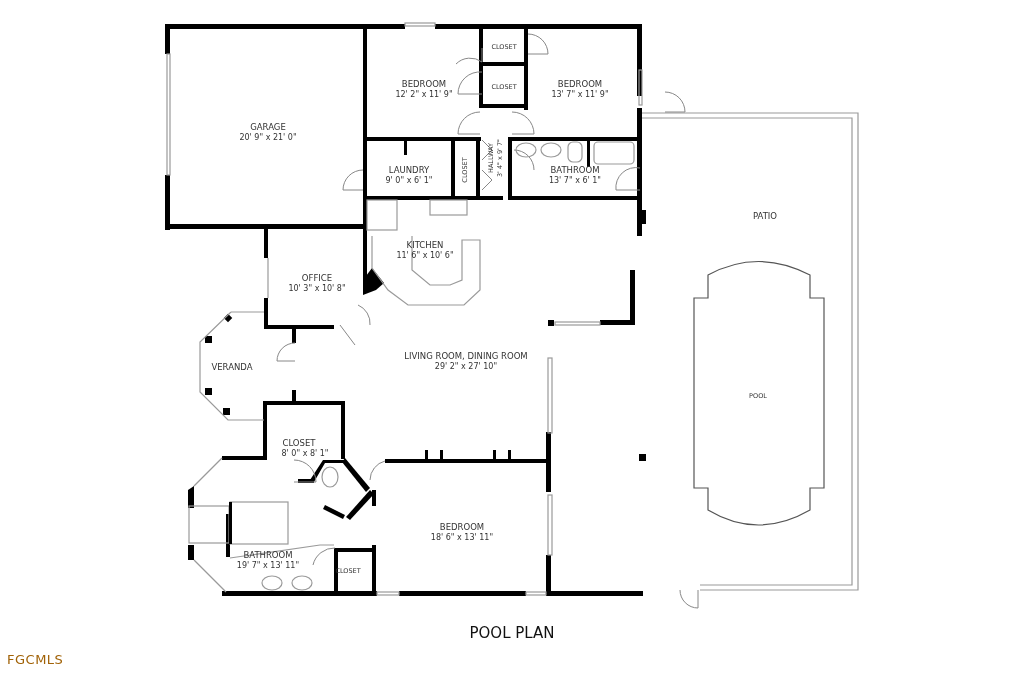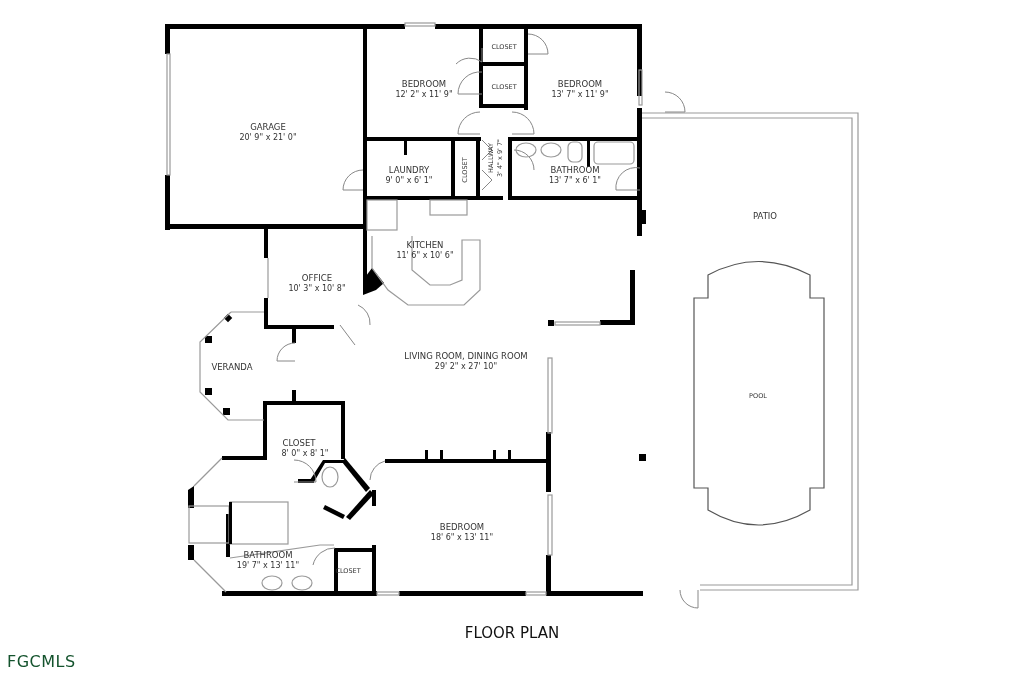--- a/index.html
+++ b/index.html
@@ -7,21 +7,21 @@
   #plan { position:absolute; left:0; top:0; width:1024px; height:677px; }
   .wall { fill:#000; }
   .thin { fill:none; stroke:#9a9a9a; stroke-width:1.2; }
   .thin-dark { fill:none; stroke:#555; stroke-width:1.2; }
   .door { fill:none; stroke:#888; stroke-width:1; }
   .lbl { font-family:"DejaVu Sans", sans-serif; fill:#333; text-anchor:middle; }
   .room-name { font-size:8.5px; }
   .room-dim { font-size:8px; }
   .small-name { font-size:6.5px; }
   .title { position:absolute; left:0; width:1024px; top:624px; text-align:center; font-size:15px; color:#111; font-family:"DejaVu Sans", sans-serif; }
-  .watermark { position:absolute; left:7px; top:652px; font-size:16px; color:#14532d; font-family:"DejaVu Sans", sans-serif; letter-spacing:0.5px; }
+  .watermark { position:absolute; left:7px; top:652px; font-size:13px; color:#a16207; font-family:"DejaVu Sans", sans-serif; letter-spacing:0.5px; }
 </style>
 </head>
 <body>
 
 <svg id="plan" viewBox="0 0 1024 677" xmlns="http://www.w3.org/2000/svg">
 
   <g>
     <polyline class="thin" points="642,113 858,113 858,590 700,590"></polyline>
     <polyline class="thin" points="642,118 852,118 852,585 700,585"></polyline>
   </g>
@@ -220,14 +220,14 @@
     <text class="lbl small-name" x="348" y="573">CLOSET</text>
 
     <text class="lbl room-name" x="462" y="530">BEDROOM</text>
     <text class="lbl room-dim" x="462" y="540">18' 6" x 13' 11"</text>
 
     <text class="lbl room-name" x="765" y="219">PATIO</text>
     <text class="lbl small-name" x="758" y="398">POOL</text>
   </g>
 </svg>
 
-<div class="title">FLOOR PLAN</div>
+<div class="title">POOL PLAN</div>
 <div class="watermark">FGCMLS</div>
 
 </body></html>

